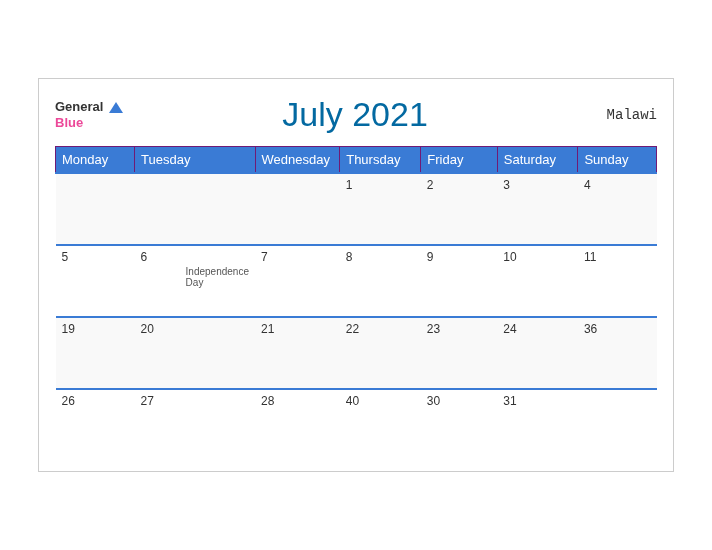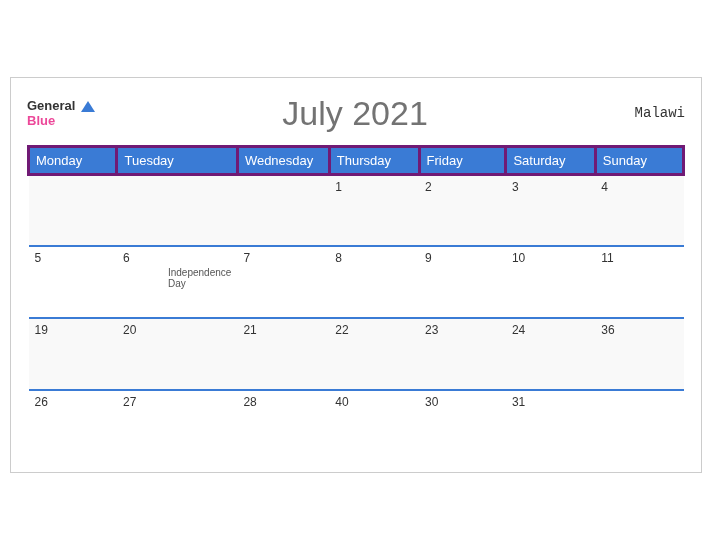--- a/index.html
+++ b/index.html
@@ -6,21 +6,21 @@
     body {
       font-family: Arial, sans-serif;
       background: #fff;
       width: 712px;
       height: 550px;
       display: flex;
       align-items: center;
       justify-content: center;
     }
     .calendar-container {
-      width: 692px;
+      width: 636px;
       background: #fff;
       border: 1px solid #ccc;
       padding: 16px 16px 10px 16px;
     }
     .header {
       display: flex;
       align-items: center;
       justify-content: space-between;
       margin-bottom: 12px;
     }
@@ -46,21 +46,21 @@
       height: 0;
       border-left: 7px solid transparent;
       border-right: 7px solid transparent;
       border-bottom: 11px solid #3a7bd5;
       margin-left: 2px;
       vertical-align: middle;
     }
     .month-title {
       font-size: 34px;
       font-weight: normal;
-      color: #737373;
+      color: #0369a1;
       text-align: center;
       flex: 1;
     }
     .country {
       font-size: 14px;
       color: #333;
       text-align: right;
       min-width: 70px;
       font-family: Liberation Mono, monospace;
     }
@@ -68,21 +68,21 @@
       width: 100%;
       border-collapse: collapse;
     }
     .calendar-grid th {
       background-color: #3a7bd5;
       color: #fff;
       text-align: left;
       padding: 5px 6px;
       font-size: 13px;
       font-weight: normal;
-      border: 3px solid #701a75;
+      border: 1px solid #701a75;
     }
     .calendar-grid td {
       vertical-align: top;
       padding: 4px 6px;
       height: 72px;
       font-size: 12px;
       color: #333;
       border-top: 2px solid #3a7bd5;
       border-left: none;
       border-right: none;

